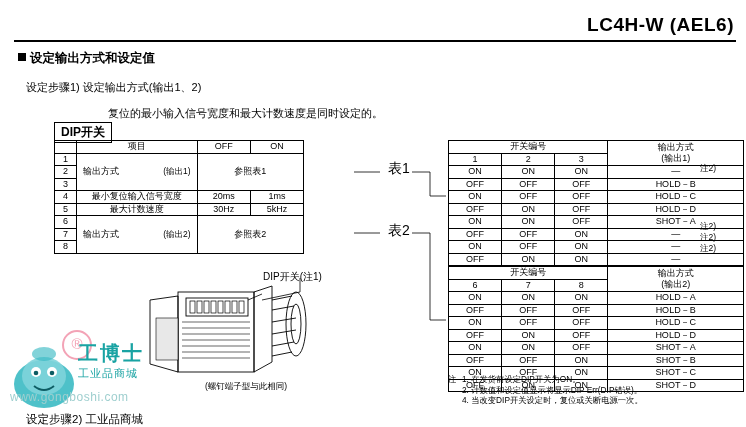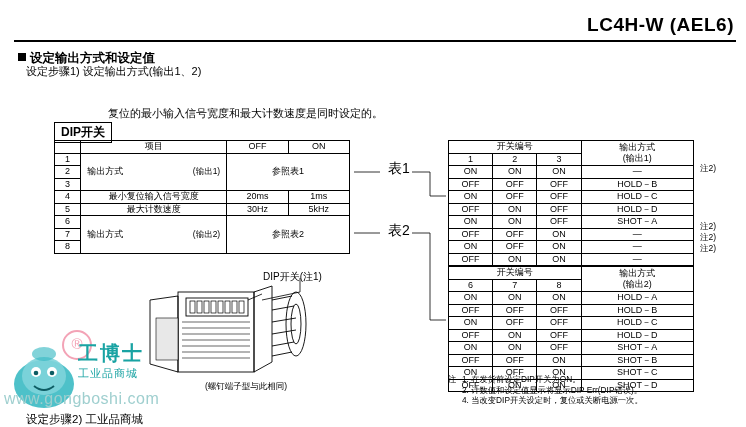--- a/index.html
+++ b/index.html
@@ -27,21 +27,21 @@
   .sec-head{
     position:absolute;left:18px;top:50px;
     font-size:12.5px;font-weight:bold;
   }
   .sec-head .sq{
     display:inline-block;width:8px;height:8px;background:#000;
     margin-right:4px;vertical-align:1px;
   }
 
   .ln{position:absolute;font-size:11px;white-space:nowrap;}
-  .l1{left:26px;top:64px;}
+  .l1{left:26px;top:80px;}
   .l2{left:108px;top:89px;}
   .l3{left:108px;top:106px;}
   .l-last{left:26px;top:412px;font-size:11.5px;}
 
   .boxed{
     border:1px solid #000;padding:0 2px;display:inline-block;
     line-height:13px;
   }
 
   
@@ -58,32 +58,32 @@
     font-size:9px;
     text-align:center;
     padding:0;
     height:11px;
     font-weight:normal;
     line-height:11px;
   }
 
   
   .tbl-left{
-    position:absolute;left:54px;top:140px;width:296px;
+    position:absolute;left:54px;top:140px;width:250px;
   }
   .tbl-left td{height:11.5px;}
   .col-no{width:26px;}
   .col-item{width:150px;}
   .col-off{width:62px;}
   .col-on{width:62px;}
   .item-left{text-align:left;padding-left:6px;}
   .item-sub{font-size:8.5px;}
 
   
-  .tbl-right{position:absolute;left:448px;width:246px;}
+  .tbl-right{position:absolute;left:448px;width:296px;}
   .t1{top:140px;}
   .t2{top:266px;}
   .tbl-right td{height:11.5px;}
   .rc-sw{width:44px;}
   .rc-mode{width:114px;}
 
   
   .blab{position:absolute;font-size:14px;}
   .blab1{left:388px;top:160px;}
   .blab2{left:388px;top:222px;}
@@ -113,22 +113,22 @@
   .wm{position:absolute;left:8px;top:318px;width:200px;height:104px;}
   .wm-txt1{
     position:absolute;left:78px;top:340px;
     font-size:20px;font-weight:bold;color:#19a3a3;letter-spacing:2px;
   }
   .wm-txt2{
     position:absolute;left:78px;top:366px;
     font-size:11px;color:#19a3a3;letter-spacing:1px;
   }
   .wm-txt3{
-    position:absolute;left:4px;top:390px;
-    font-size:16px;color:#9fcfcf;letter-spacing:0.5px;
+    position:absolute;left:10px;top:390px;
+    font-size:12px;color:#9fcfcf;letter-spacing:0.5px;
   }
   .wm-r{
     position:absolute;left:62px;top:330px;
     width:26px;height:26px;border:2px solid #f3a3b6;border-radius:50%;
     color:#f3a3b6;font-size:15px;text-align:center;line-height:24px;
   }
 </style>
 </head>
 <body>
 

